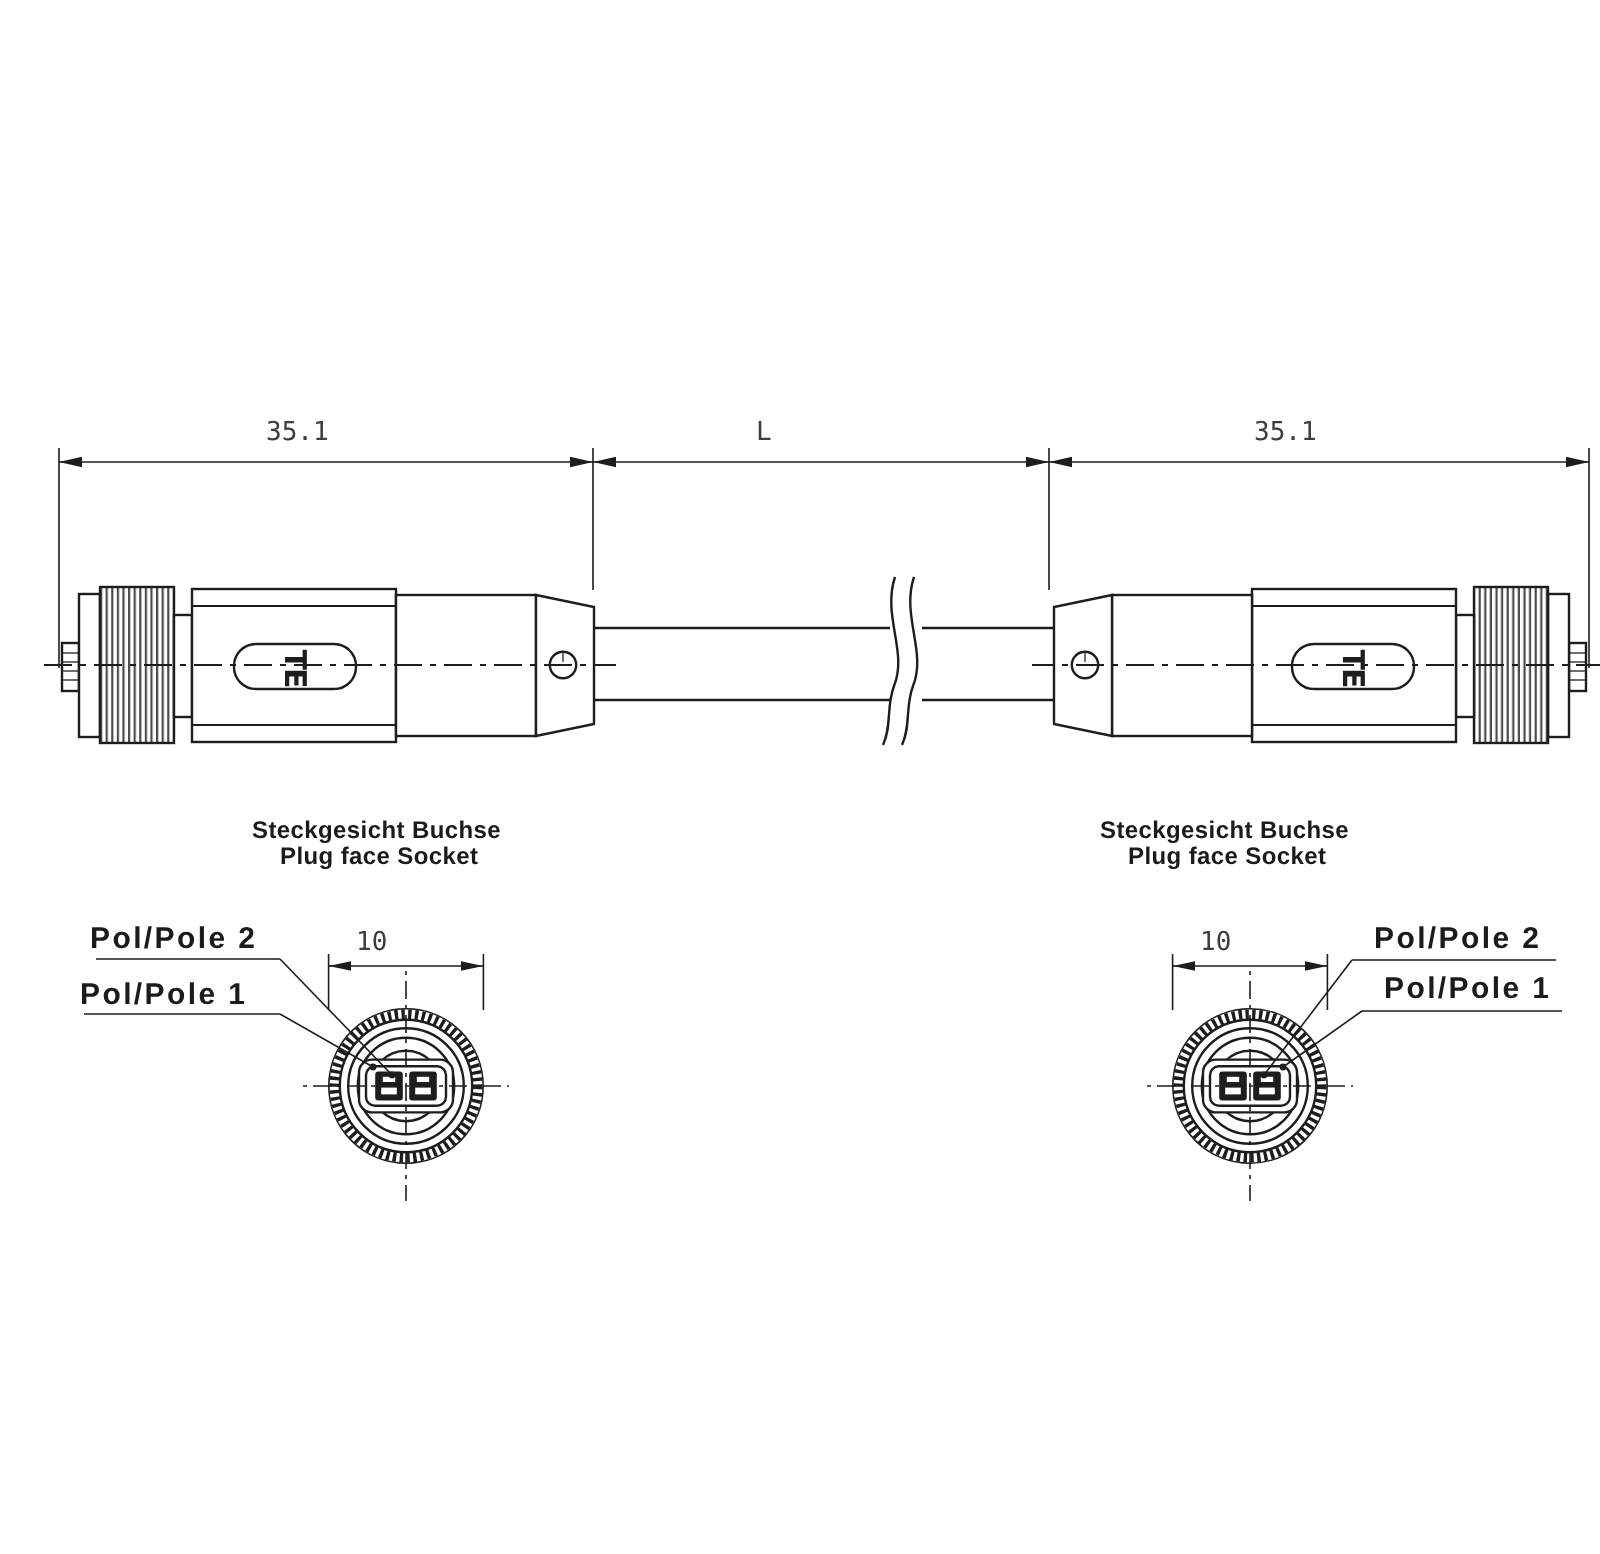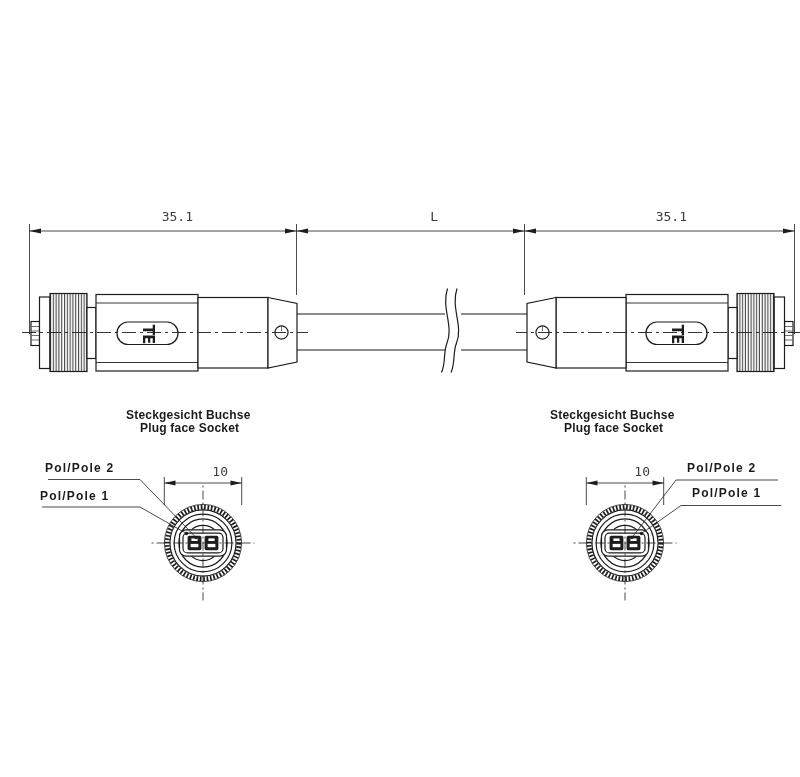--- a/index.html
+++ b/index.html
@@ -22,24 +22,24 @@
   .arr  {fill:var(--line);stroke:none;}
   .serr {fill:none;stroke:var(--line);stroke-width:4.8;stroke-dasharray:1.7 1.7;}
   .blk  {fill:var(--line);stroke:none;}
   .wht  {fill:#fff;stroke:none;}
   .logo {font:bold 15px "DejaVu Sans",sans-serif;fill:var(--line);
          text-anchor:middle;dominant-baseline:central;letter-spacing:-1px;}
 
   
   .t{position:absolute;}
   .dimtxt{font-family:"DejaVu Sans Mono",monospace;font-size:13px;color:var(--dim-text);
-          text-align:right;white-space:nowrap;}
+          text-align:left;white-space:nowrap;}
   .title{font-family:"Liberation Sans",sans-serif;font-size:12px;font-weight:bold;
          letter-spacing:.2px;color:var(--label-text);line-height:13px;}
-  .pole{font-family:"Liberation Sans",sans-serif;font-size:12px;font-weight:bold;
+  .pole{font-family:"Liberation Sans",sans-serif;font-size:15px;font-weight:bold;
         letter-spacing:1.2px;color:var(--label-text);white-space:nowrap;}
 </style>
 </head>
 <body>
 
 <div class="canvas">
 
   <svg width="800" height="777" viewBox="0 0 800 777">
     <defs>
       <pattern id="knurl" x="50" y="293.5" width="2.8" height="78" patternUnits="userSpaceOnUse">

